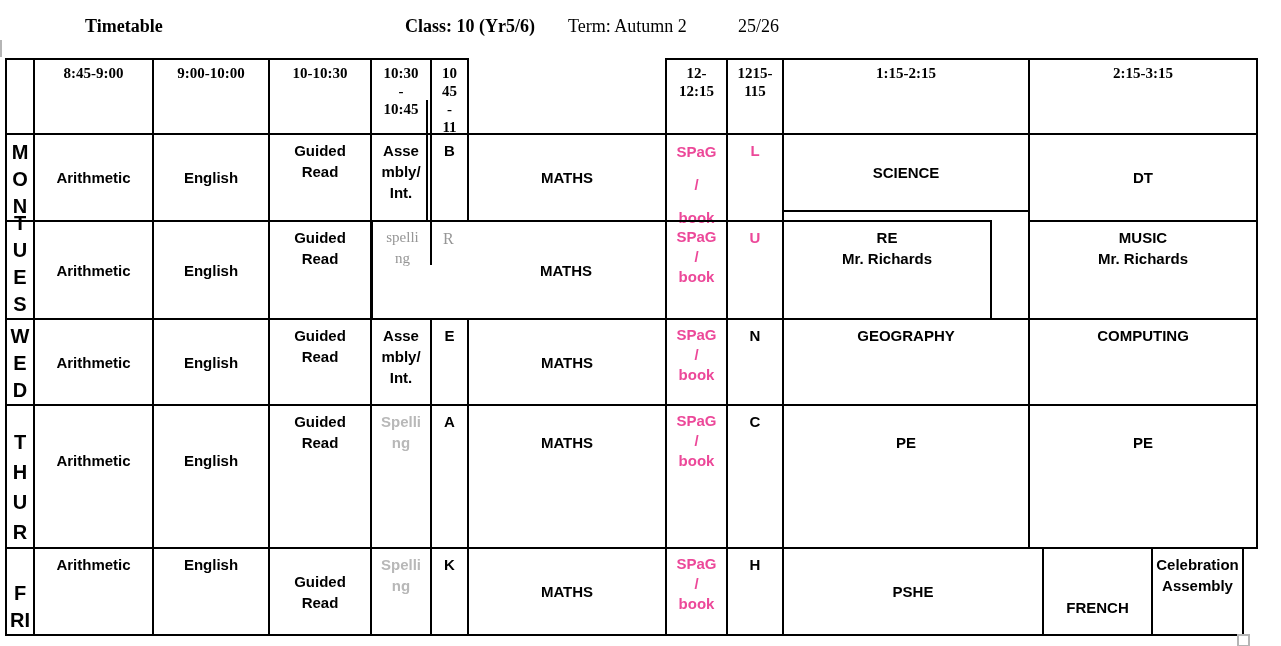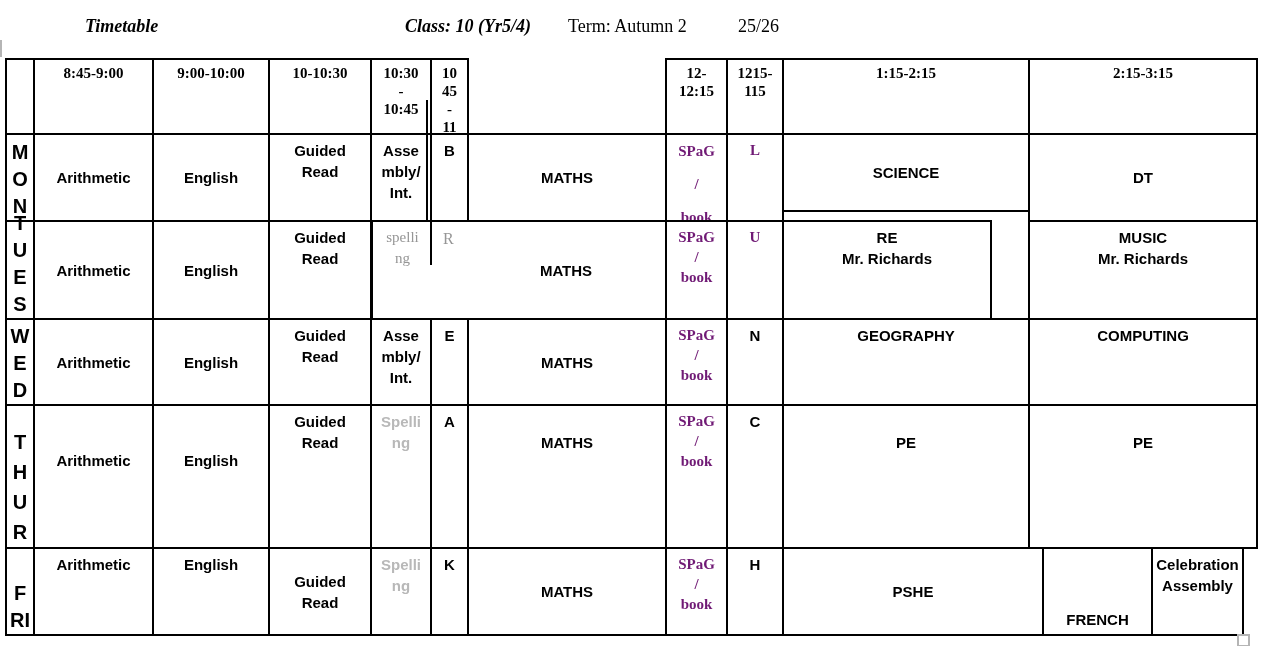--- a/index.html
+++ b/index.html
@@ -2,39 +2,39 @@
 <html><head>
 <meta charset="utf-8">
 <style>
   html,body{margin:0;padding:0;background:#fff;}
   .page{position:relative;width:1281px;height:646px;background:#fff;
         font-family:"Liberation Sans",sans-serif;overflow:hidden;}
 
   
   .doc-text{position:absolute;top:16px;font-family:"Liberation Serif",serif;
             font-size:18px;color:#000;white-space:nowrap;}
-  .bold{font-weight:700;font-style:italic;}
+  .bold{font-weight:700;}
 
   
   .cell{position:absolute;box-sizing:border-box;border:2px solid #000;
         display:flex;justify-content:center;background:transparent;}
   .cell span{white-space:pre-line;text-align:center;font-weight:700;
              font-size:15px;line-height:21px;color:#000;}
   .vt{align-items:flex-start;padding-top:5px;}
   .vc{align-items:center;}
   .pt0{padding-top:0;}
   .hdr span{font-family:"Liberation Serif",serif;line-height:18px;}
   .hdr{padding-top:4px;}
 
   .day{align-items:flex-end;padding-top:7px;}
   .day span{width:24px;word-break:break-all;line-height:27px;font-size:20px;}
   .day.serif-day span{font-family:Liberation Sans, sans-serif;}
   .day.tall span{line-height:30px;}
 
-  .gray span{color:#701a75;font-family:Liberation Serif, serif;}
+  .gray span{color:#ec4899;}
   .lgray span{color:#b8b8b8;}
   .serif-reg span{font-family:"Liberation Serif",serif;font-weight:400;color:#969696;}
   .lh33 span{line-height:33px;}
   .lh20 span{line-height:20px;}
 
   
   .merged{position:relative;border-left:none;}
   .merged .break-letter{position:absolute;left:13px;top:6px;
         font-family:"Liberation Serif",serif;font-weight:400;font-size:16px;color:#969696;}
   .merged .main-subject{position:absolute;left:37px;right:0;top:0;bottom:0;
@@ -46,21 +46,21 @@
   .ltick{position:absolute;left:0;top:40px;width:2px;height:17px;background:#b5b5b5;}
   .handle{position:absolute;left:1237px;top:634px;width:13px;height:13px;
           box-sizing:border-box;border:2px solid #b5b5b5;background:#fff;}
 </style>
 </head>
 <body>
 
 <div class="page">
 
   <div class="doc-text bold" style="left:85px;">Timetable</div>
-  <div class="doc-text bold" style="left:405px;">Class: 10 (Yr5/4)</div>
+  <div class="doc-text bold" style="left:405px;">Class: 10 (Yr5/6)</div>
   <div class="doc-text" style="left:568px;">Term: Autumn 2</div>
   <div class="doc-text" style="left:738px;">25/26</div>
 
   <div class="ltick"></div>
 
   <div class="cell hdr" style="left:5px;top:58px;width:30px;height:77px"></div>
   <div class="cell hdr" style="left:33px;top:58px;width:121px;height:77px">
       <span>8:45-9:00</span>
     </div>
   <div class="cell hdr" style="left:152px;top:58px;width:118px;height:77px">
@@ -276,21 +276,21 @@
       <span>SPaG
 /
 book</span>
     </div>
   <div class="cell vt" style="left:726px;top:547px;width:58px;height:89px">
       <span>H</span>
     </div>
   <div class="cell vc" style="left:782px;top:547px;width:262px;height:89px">
       <span>PSHE</span>
     </div>
-  <div class="cell vt" style="left:1042px;top:547px;width:111px;height:89px;padding-top:60px">
+  <div class="cell vt" style="left:1042px;top:547px;width:111px;height:89px;padding-top:48px">
       <span>FRENCH</span>
     </div>
   <div class="cell vt" style="left:1151px;top:547px;width:93px;height:89px">
       <span>Celebration
 Assembly</span>
     </div>
 
   <div class="ol" style="left:426px;top:100px;width:2px;height:122px"></div>
   <div class="ol" style="left:430px;top:220px;width:2px;height:45px"></div>
 

